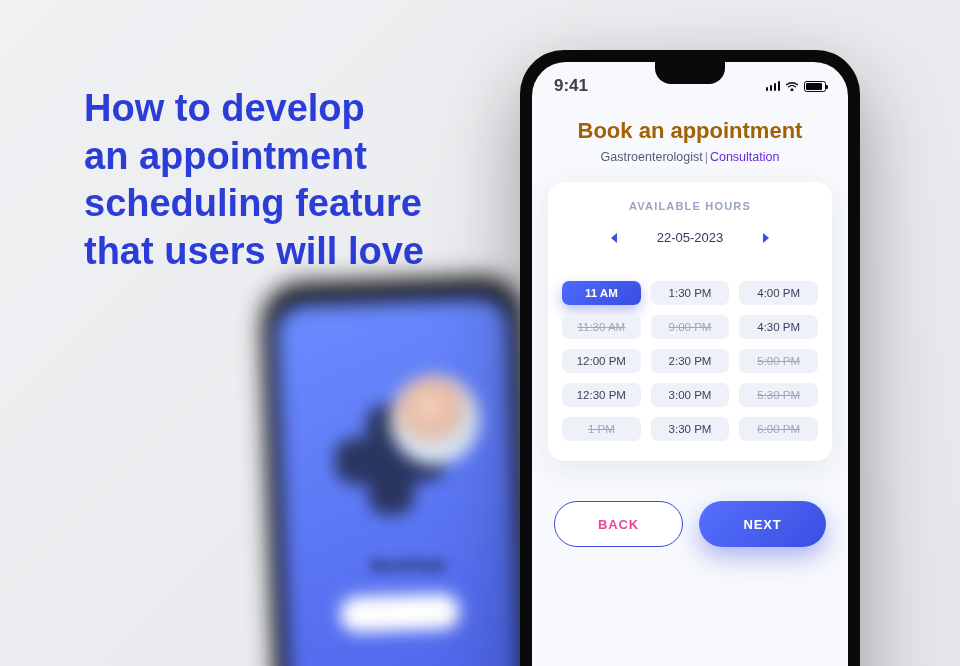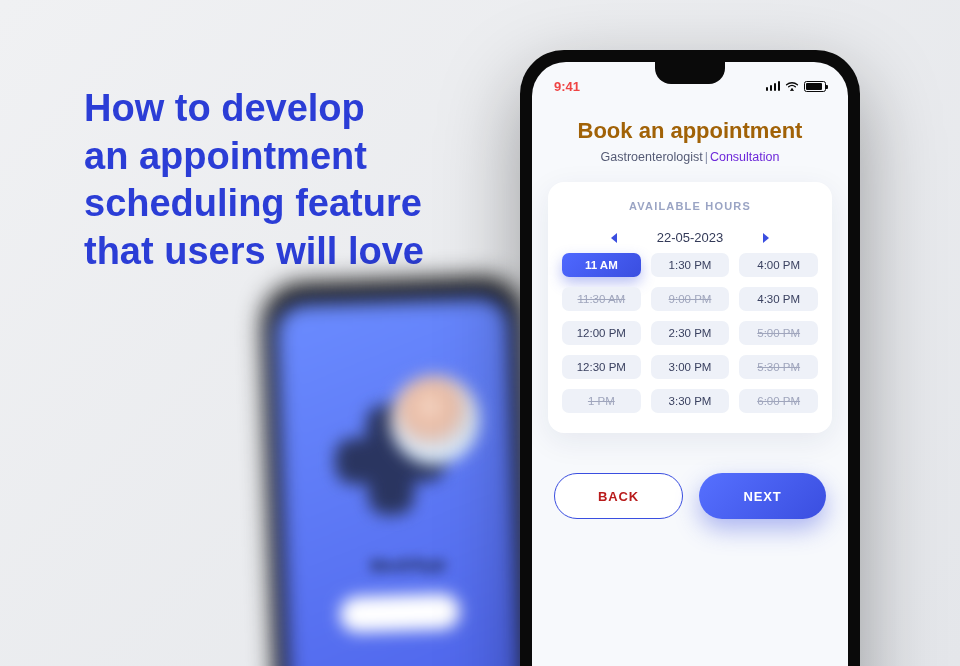--- a/index.html
+++ b/index.html
@@ -127,23 +127,23 @@
       border-radius: 0 0 16px 16px;
       z-index: 10;
     }
     
     .status-bar {
       display: flex;
       justify-content: space-between;
       align-items: center;
       padding: 12px 22px 0;
       height: 36px;
-      font-size: 13px;
+      font-size: 17px;
       font-weight: 600;
-      color: #ef4444;
+      color: #404040;
     }
     .status-right { display: flex; align-items: center; gap: 5px; }
     .signal-bars { display: flex; align-items: flex-end; gap: 1.5px; height: 10px; }
     .signal-bars span { width: 2.5px; background: #0a0a0a; border-radius: 1px; }
     .signal-bars span:nth-child(1) { height: 4px; }
     .signal-bars span:nth-child(2) { height: 6px; }
     .signal-bars span:nth-child(3) { height: 8px; }
     .signal-bars span:nth-child(4) { height: 10px; }
     .wifi { width: 14px; height: 10px; }
     .battery { width: 22px; height: 11px; border: 1.2px solid #0a0a0a; border-radius: 2.5px; position: relative; }
@@ -180,21 +180,21 @@
       font-weight: 700;
       letter-spacing: 1.2px;
       color: #9aa4c4;
       margin-bottom: 18px;
     }
     .date-nav {
       display: flex;
       align-items: center;
       justify-content: center;
       gap: 38px;
-      margin-bottom: 8px;
+      margin-bottom: 36px;
     }
     .date-nav .arrow {
       cursor: pointer;
       color: #3a4ee0;
       display: flex;
       align-items: center;
     }
     .date-text { font-size: 13px; color: #333a58; font-weight: 500; }
     
     .slots {
@@ -240,21 +240,21 @@
       font-weight: 700;
       letter-spacing: 0.8px;
       display: flex;
       align-items: center;
       justify-content: center;
       cursor: pointer;
     }
     .btn-outline {
       background: #fff;
       border: 1.5px solid #3a4ee0;
-      color: #b91c1c;
+      color: #ec4899;
     }
     .btn-primary {
       background: linear-gradient(135deg, #5670ff 0%, #3a4ee0 100%);
       color: #fff;
       box-shadow: 0 10px 24px rgba(58,78,224,0.4);
     }
   </style>
 </head>
 <body>
 

